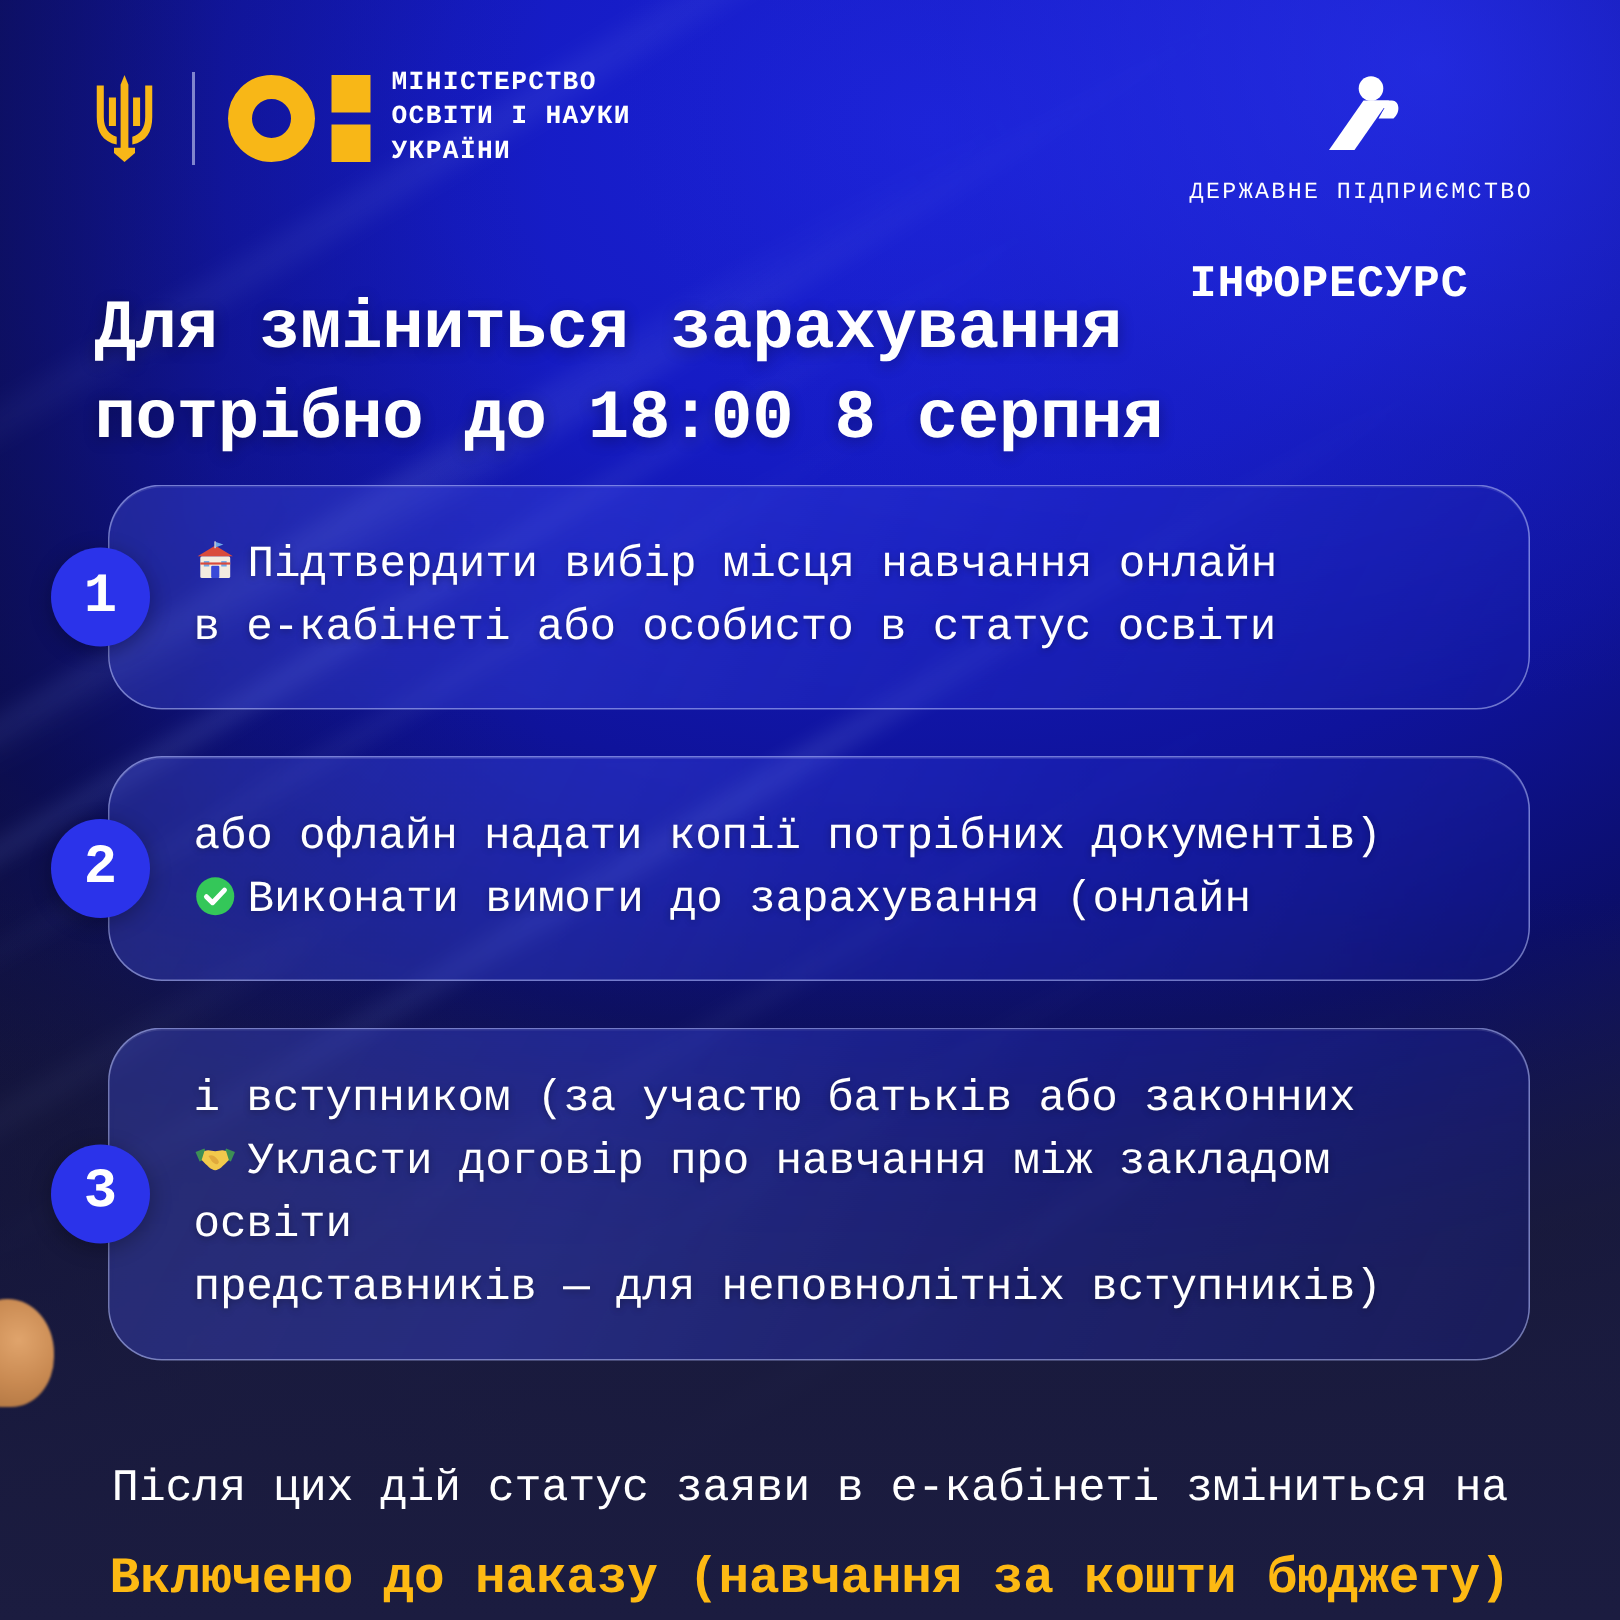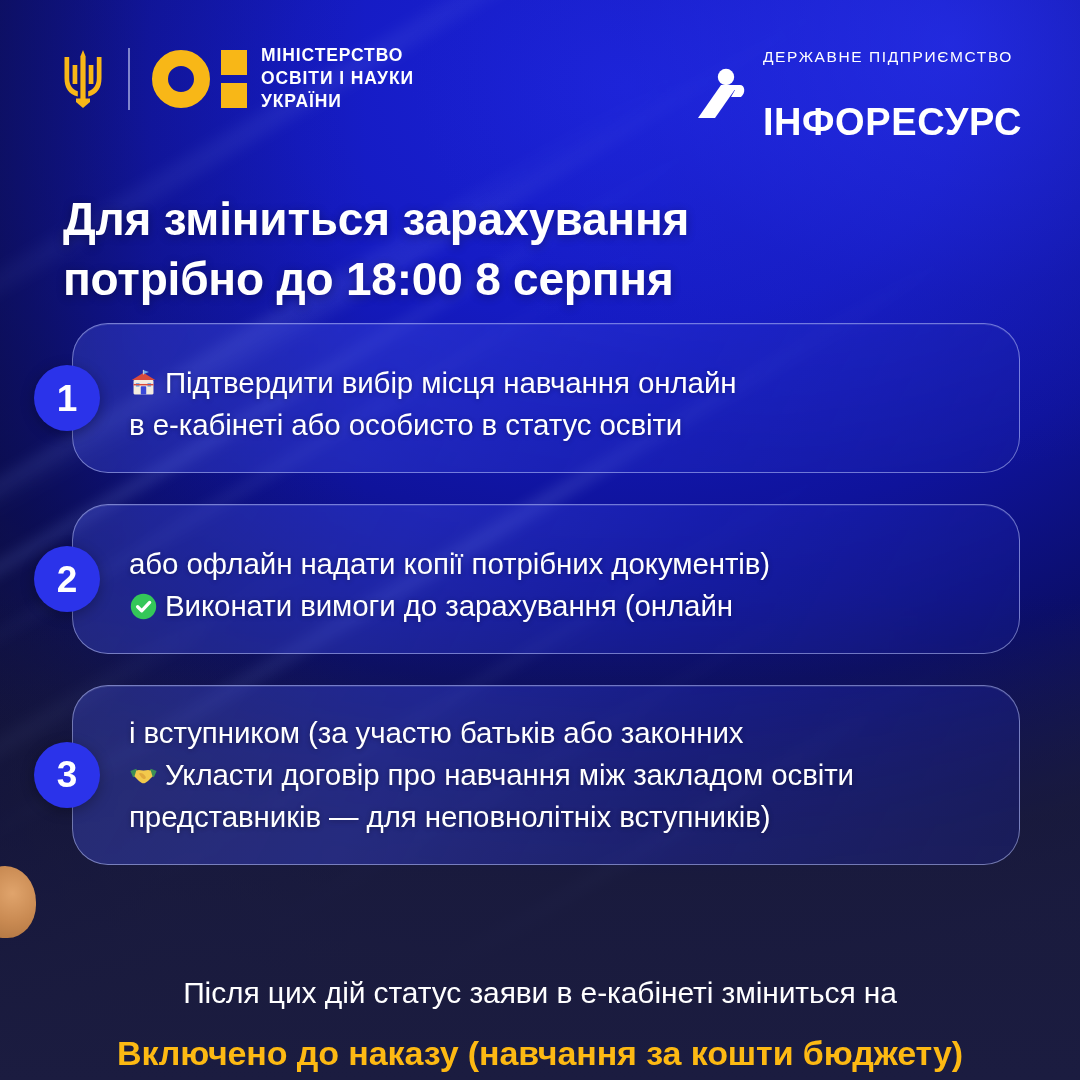--- a/index.html
+++ b/index.html
@@ -10,20 +10,21 @@
     overflow:hidden;
     font-family:"Liberation Sans", sans-serif;
   }
 
   
   #stage {
     position:relative;
     width:1080px; height:1080px;
     background:#b91c1c;
     overflow:hidden;
+    font-family:Liberation Mono, monospace;
   }
 
   
   .bg-base {
     position:absolute; inset:0;
     background:
       radial-gradient(120% 85% at 58% 8%,  #1b22d8 0%, #151bc2 26%, #0f139b 48%, #0b0e6b 66%, #1a1b40 86%, #1d1e44 100%);
   }
   .bg-darken-bottom {
     position:absolute; inset:0;
@@ -77,30 +78,30 @@
   .mon-squares { display:flex; flex-direction:column; gap:8px; }
   .mon-sq { width:26px; height:25px; background:#F8B717; }
   .mon-text {
     margin-left:14px;
     color:#ffffff; font-weight:bold;
     font-size:17.5px; line-height:1.32; letter-spacing:0.9px;
   }
 
   .ir-logo {
     position:absolute; right:58px; top:48px;
-    display:flex; align-items:center; gap:14px;
+    display:flex; align-items:center; gap:14px;flex-direction:column;
   }
   .ir-mark { width:58px; height:58px; flex:0 0 auto; }
   .ir-text { color:#fff; }
   .ir-sub {
     font-size:15.5px; letter-spacing:1.6px; font-weight:normal;
     line-height:1.1; margin-bottom:2px;
   }
   .ir-main {
-    font-size:38px; font-weight:bold; letter-spacing:0.6px; line-height:1.05;margin-top:38px;
+    font-size:30px; font-weight:bold; letter-spacing:0.6px; line-height:1.05;margin-top:38px;
   }
 
   
   .title {
     position:absolute; left:63px; top:190px; width:900px;
     color:#ffffff; font-weight:bold;
     font-size:46px; line-height:1.30;
     letter-spacing:-0.2px;
     text-shadow:0 2px 10px rgba(0,0,0,0.32);
   }
@@ -111,21 +112,21 @@
   .step { position:relative; margin-bottom:31px; }
 
   .card {
     margin-left:72px; margin-right:60px;
     min-height:150px;
     border-radius:36px;
     border:1.5px solid rgba(196,205,255,0.52);
     background:
       linear-gradient(118deg, rgba(78,92,240,0.30) 0%, rgba(58,70,225,0.40) 34%, rgba(40,50,205,0.34) 62%, rgba(30,38,170,0.26) 100%);
     backdrop-filter:blur(2px);
-    display:flex; align-items:flex-end;
+    display:flex; align-items:center;
     padding:26px 34px 26px 56px;
     box-shadow:inset 0 1px 0 rgba(255,255,255,0.10);
   }
 
   .badge {
     position:absolute; left:34px; top:50%;
     transform:translateY(-50%);
     width:66px; height:66px; border-radius:50%;
     background:#2B33EA;
     display:flex; align-items:center; justify-content:center;

